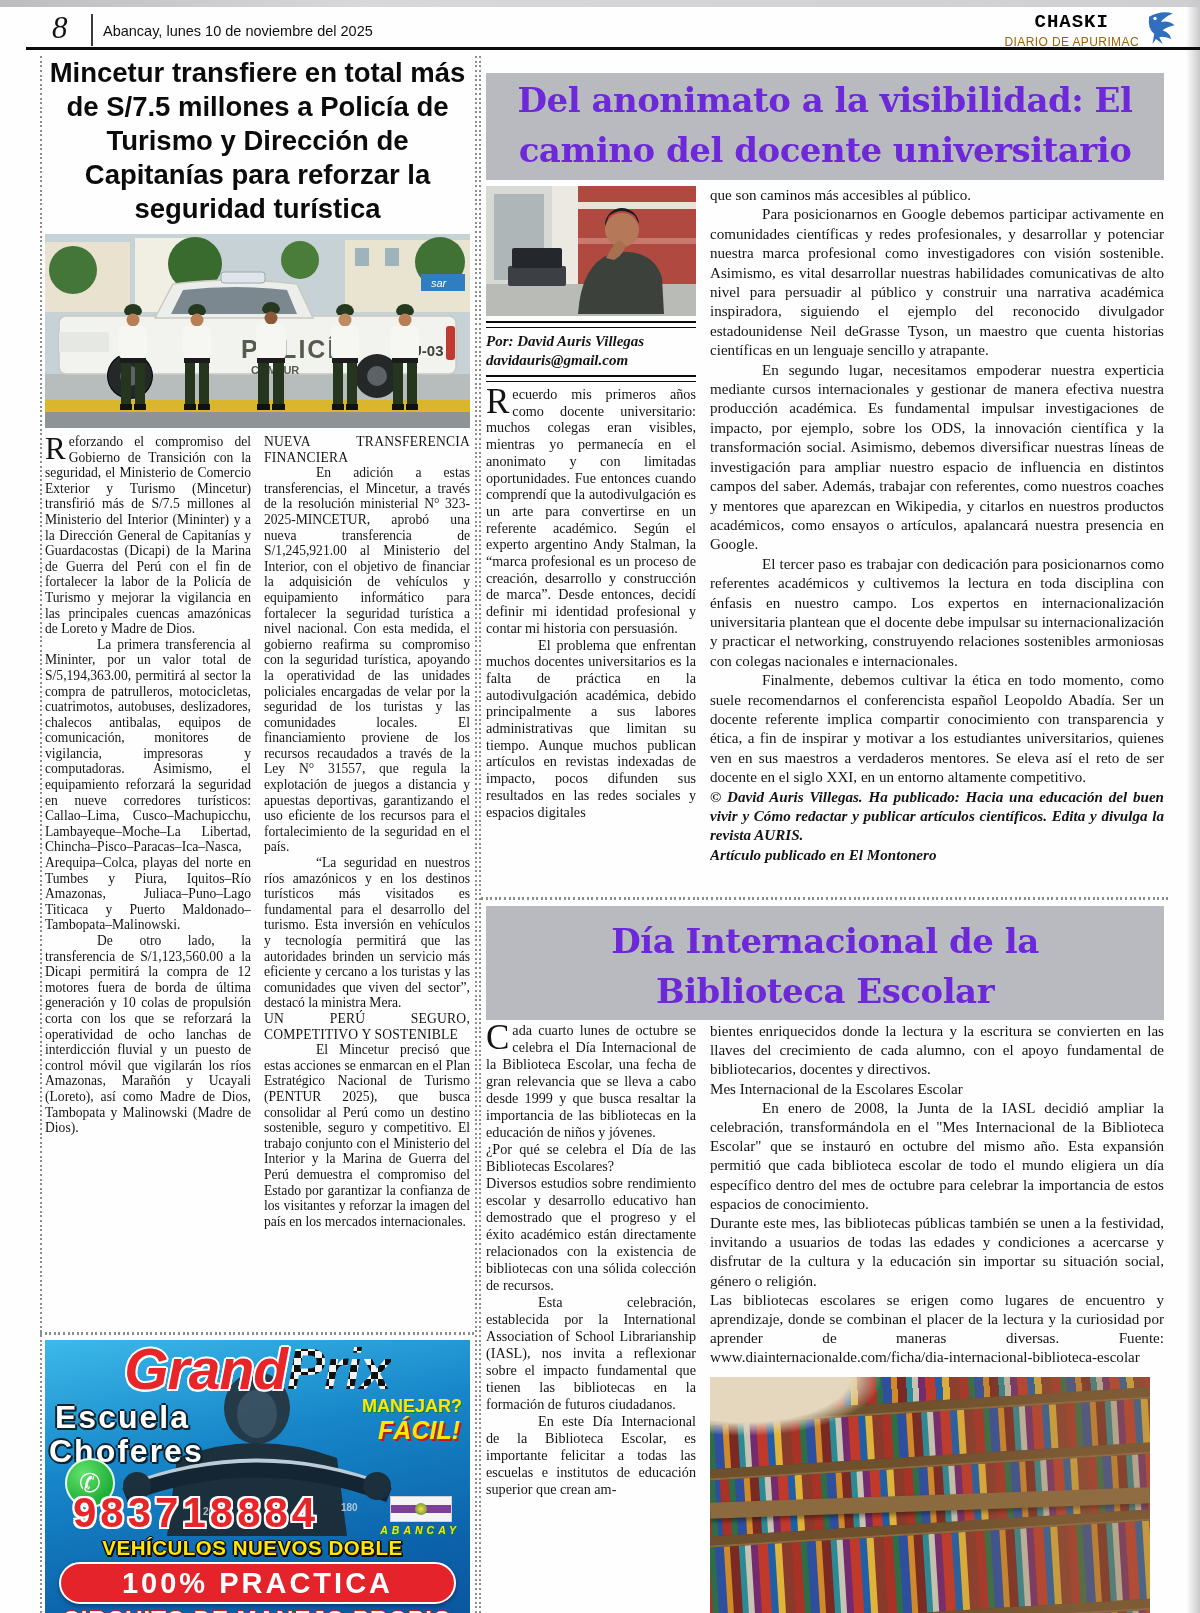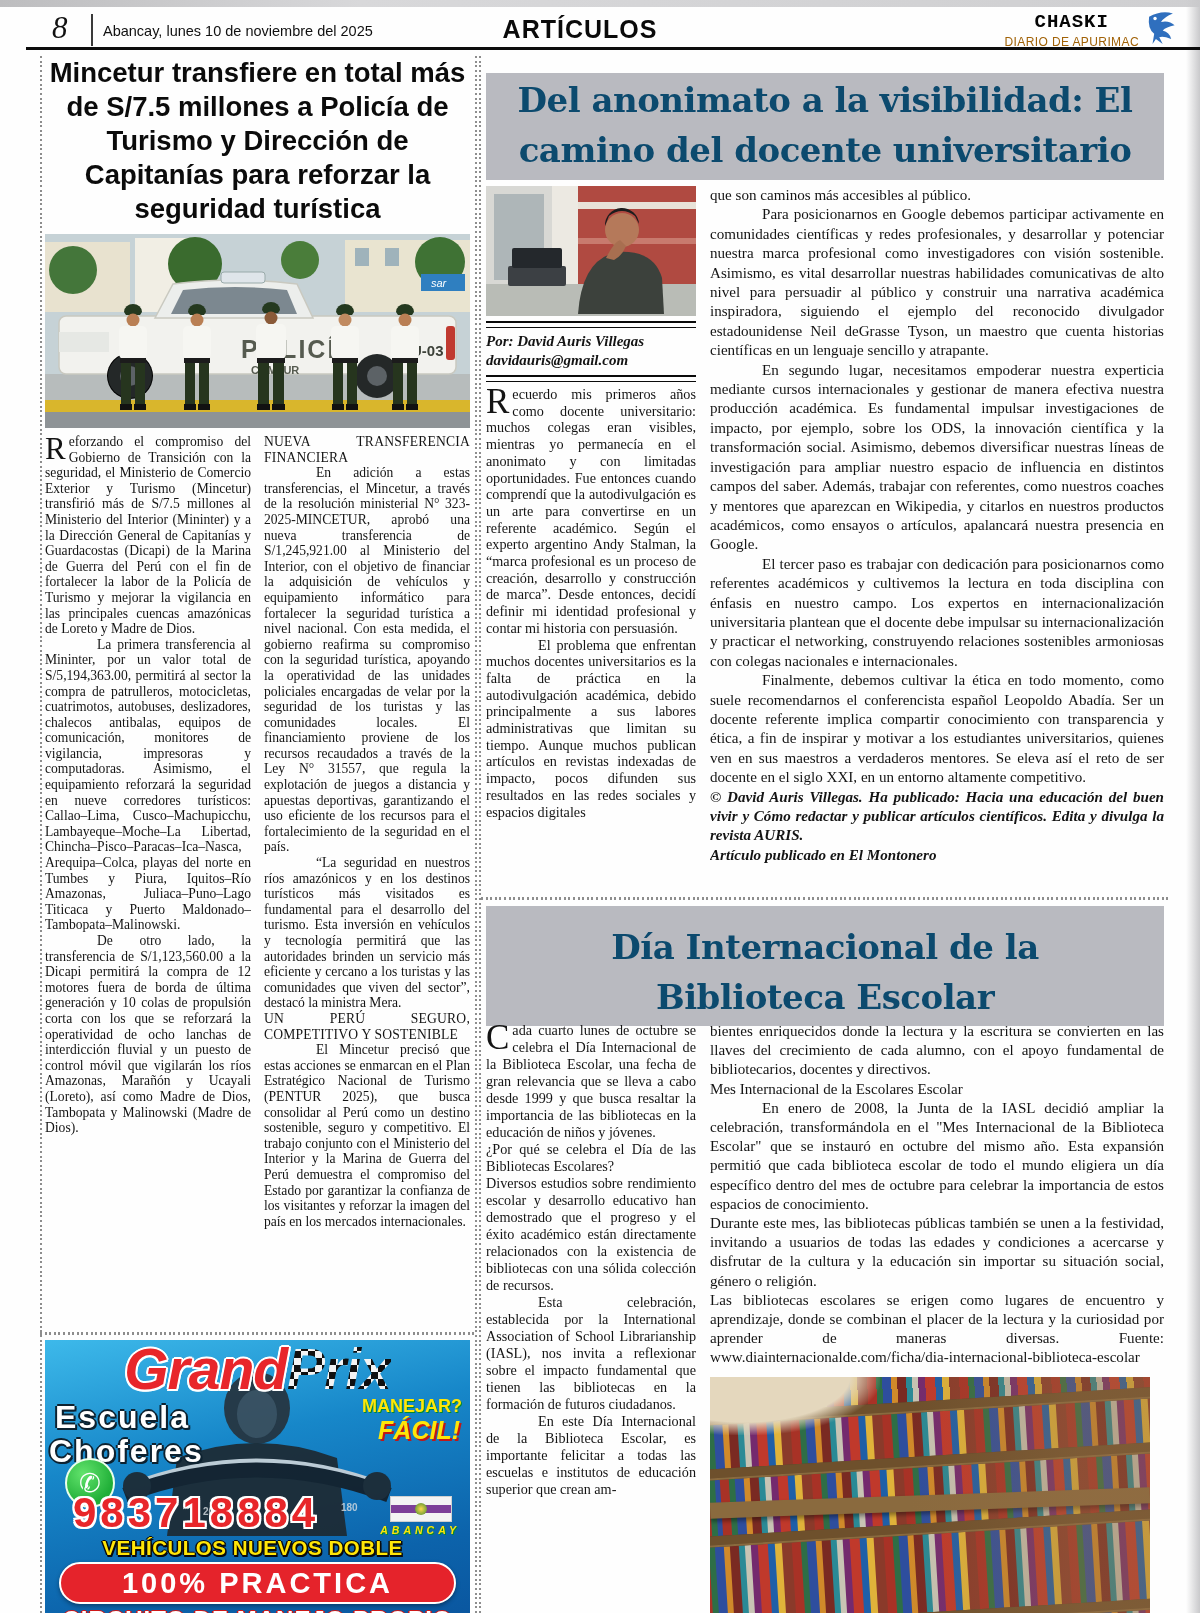--- a/index.html
+++ b/index.html
@@ -82,24 +82,24 @@
          text-shadow:-1.5px 0 #0a0a0a,1.5px 0 #0a0a0a,0 -1.5px #0a0a0a,0 1.5px #0a0a0a,1.5px 1.5px #0a0a0a;}
   .ad-pill{position:absolute;left:14px;right:14px;top:222px;height:38px;background:#e5232b;
            border:2.5px solid #fff;border-radius:22px;display:flex;align-items:center;justify-content:center;
            font-size:29px;font-weight:800;color:#fff;letter-spacing:3px;
            box-shadow:0 2px 4px rgba(0,0,0,.35);}
   .ad-f3{position:absolute;left:0;right:0;top:266px;text-align:center;font-size:24px;font-weight:800;
          color:#fff;letter-spacing:1px;
          text-shadow:-1.5px 0 #d01818,1.5px 0 #d01818,0 -1.5px #d01818,0 1.5px #d01818,1.5px 1.5px #d01818;}
   
   .blue-title{position:absolute;left:486px;width:678px;margin:0;background:#b9bac0;
-              color:#0c4a6e;font-family:"DejaVu Serif",serif;font-weight:bold;
+              color:#6d28d9;font-family:"DejaVu Serif",serif;font-weight:bold;
               font-size:34px;line-height:50px;text-align:center;letter-spacing:-.5px;}
   .t2{top:73px;height:105px;padding-top:2px;}
-  .t3{top:906px;height:104px;padding-top:16px;}
+  .t3{top:906px;height:104px;padding-top:10px;}
   .t3 .inner{display:block;max-width:520px;margin:0 auto;}
   .row{position:absolute;left:486px;width:678px;display:flex;gap:14px;overflow:hidden;}
   .r2{top:186px;height:704px;}
   .r3{top:1022px;height:591px;}
   .ncol{width:210px;flex:0 0 210px;font-size:14.2px;line-height:16.7px;}
   .wcol{flex:1;font-size:15.1px;line-height:19.4px;}
   .photo-author{width:210px;height:130px;overflow:hidden;}
   .dbl{height:4px;border-top:2.2px solid #0a0a0a;border-bottom:1px solid #0a0a0a;margin:5px 0 4px 0;}
   .byline p{margin:0;font-weight:bold;font-style:italic;font-size:15px;line-height:19px;text-align:left;}
   .bi{font-weight:bold;font-style:italic;}
@@ -123,21 +123,20 @@
 </head>
 <body>
 
 <div class="page">
   <div class="topstrip"></div>
   <div class="edge-right"></div>
 
   <div class="pagenum">8</div>
   <div class="hdr-div"></div>
   <div class="dateline">Abancay, lunes 10 de noviembre del 2025</div>
-  <div class="section-title">ARTÍCULOS</div>
   <div class="masthead">
     <div class="txt">
       <div class="chaski">CHASKI</div>
       <div class="chaski-sub">DIARIO DE APURIMAC</div>
     </div>
     <span>
       <svg width="34" height="40" viewBox="0 0 40 44">
         <path d="M6,10 Q20,2 34,6 Q24,10 20,16 Q30,14 36,20 Q26,22 22,26 Q30,28 32,36 Q22,32 18,34 L22,42 L14,36 L10,42 L12,30 Q4,24 6,10 Z" fill="#2f6fbe"></path>
         <circle cx="13" cy="12" r="2" fill="#fff"></circle>
       </svg>

